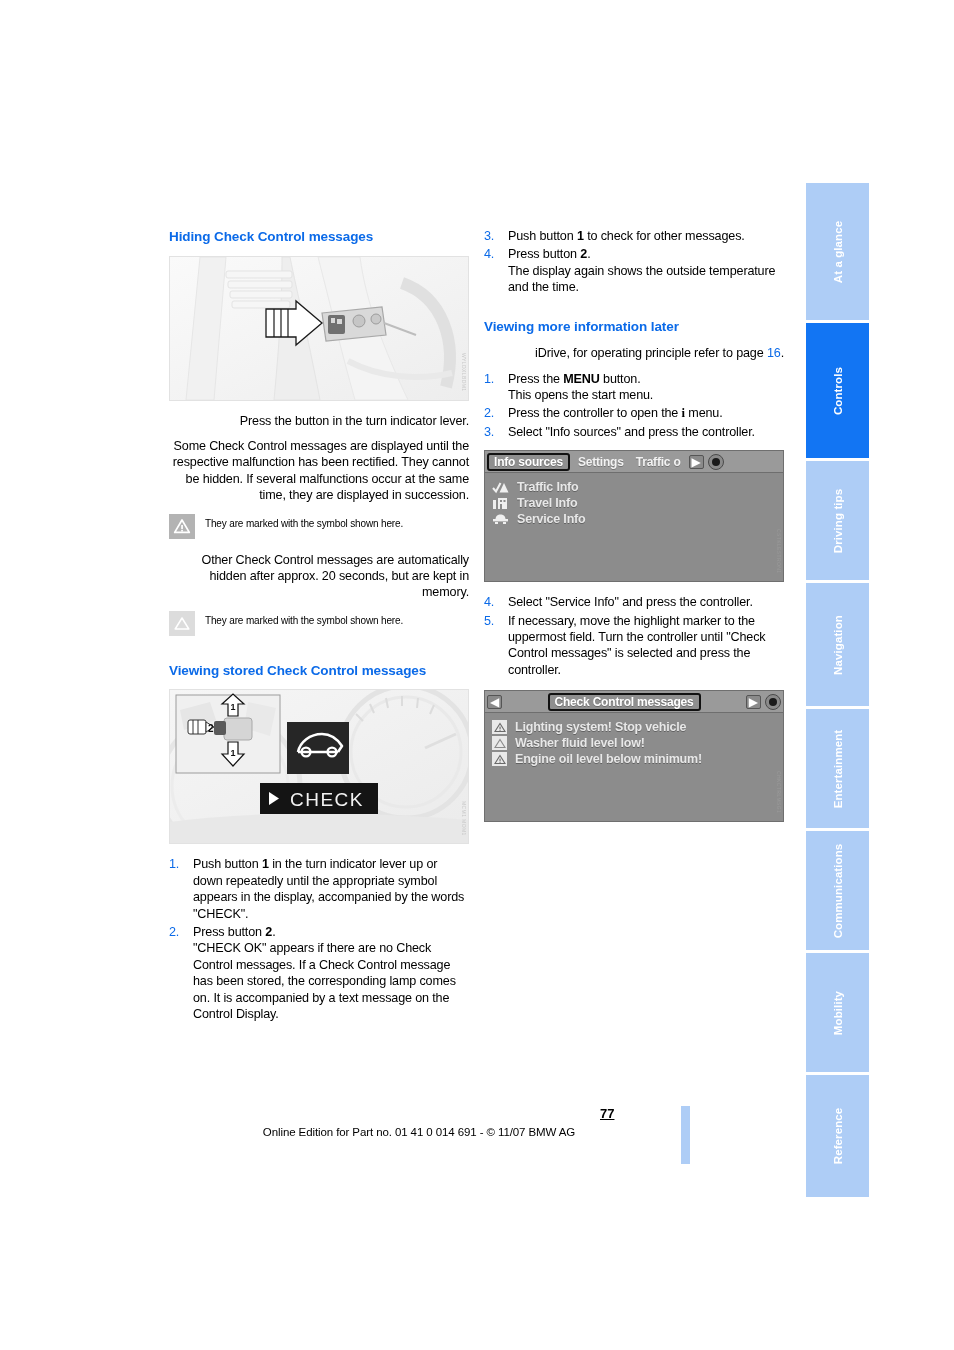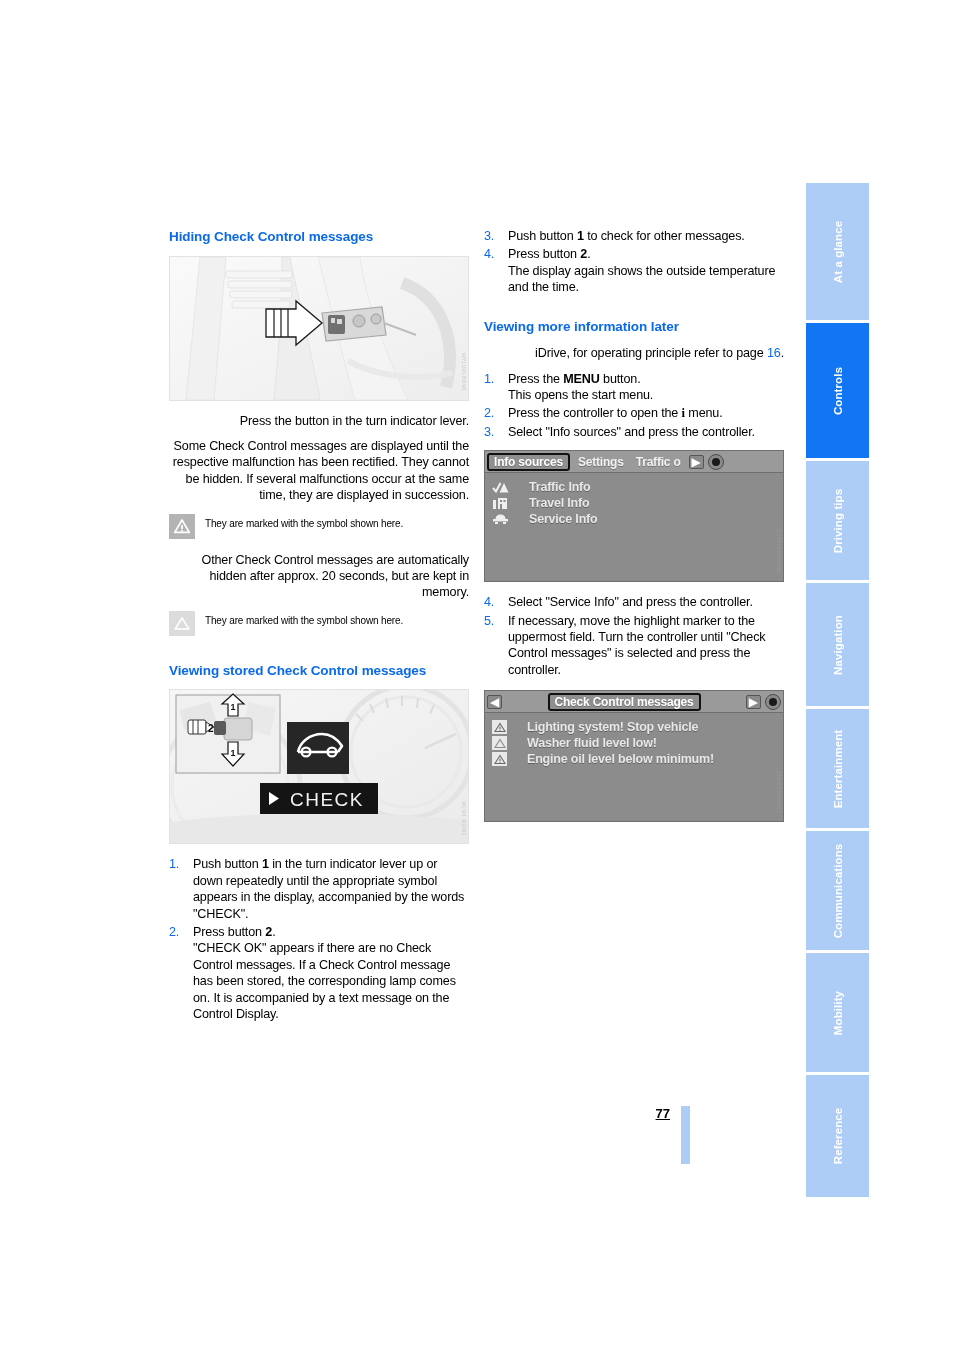--- a/index.html
+++ b/index.html
@@ -150,21 +150,21 @@
     width:16px;height:16px;border-radius:50%;
     background:#8a8a8a;border:1px solid #4a4a4a;
     display:flex;align-items:center;justify-content:center;
     flex:0 0 auto;
   }
   .id-knob i {
     width:8px;height:8px;border-radius:50%;background:#1a1a1a;display:block;
   }
   .idrive-body { padding:6px 0 0 0; min-height:108px; }
   .id-item {
-    display:flex; align-items:center; gap:20px;
+    display:flex; align-items:center; gap:8px;
     padding:1px 0 1px 7px;
     font-size:12.5px; color:#e8e8e8; font-weight:bold;
     letter-spacing:-0.2px;
     text-shadow:0 1px 0 rgba(0,0,0,.3);
   }
   .id-ico {
     width:17px;height:14px;flex:0 0 auto;
     display:flex;align-items:center;justify-content:center;
   }
   .id-msg-ico {
@@ -190,21 +190,21 @@
     font-size:11.5px;
     font-weight:bold;
     letter-spacing:0.1px;
   }
 
   
   .pagenum {
     position:absolute;
     left:600px; top:1106px;
     width:70px;
-    text-align:right;
+    text-align:left;
     font-size:13px;
     font-weight:bold;
     text-decoration:underline;
   }
   .footer-line {
     position:absolute;
     left:169px; top:1126px;
     width:500px;
     text-align:center;
     font-size:11.5px;
@@ -533,15 +533,16 @@
     </div>
     <div class="sidetab" style="height:122px">
       <span class="lbl">Mobility</span>
     </div>
     <div class="sidetab" style="height:122px;border-bottom:none">
       <span class="lbl">Reference</span>
     </div>
   </div>
 
   <div class="pagenum">77</div>
+  <div class="footer-line">Online Edition for Part no. 01 41 0 014 691 - © 11/07 BMW AG</div>
   <div class="foot-bar"></div>
 
 </div>
 
 </body></html>

